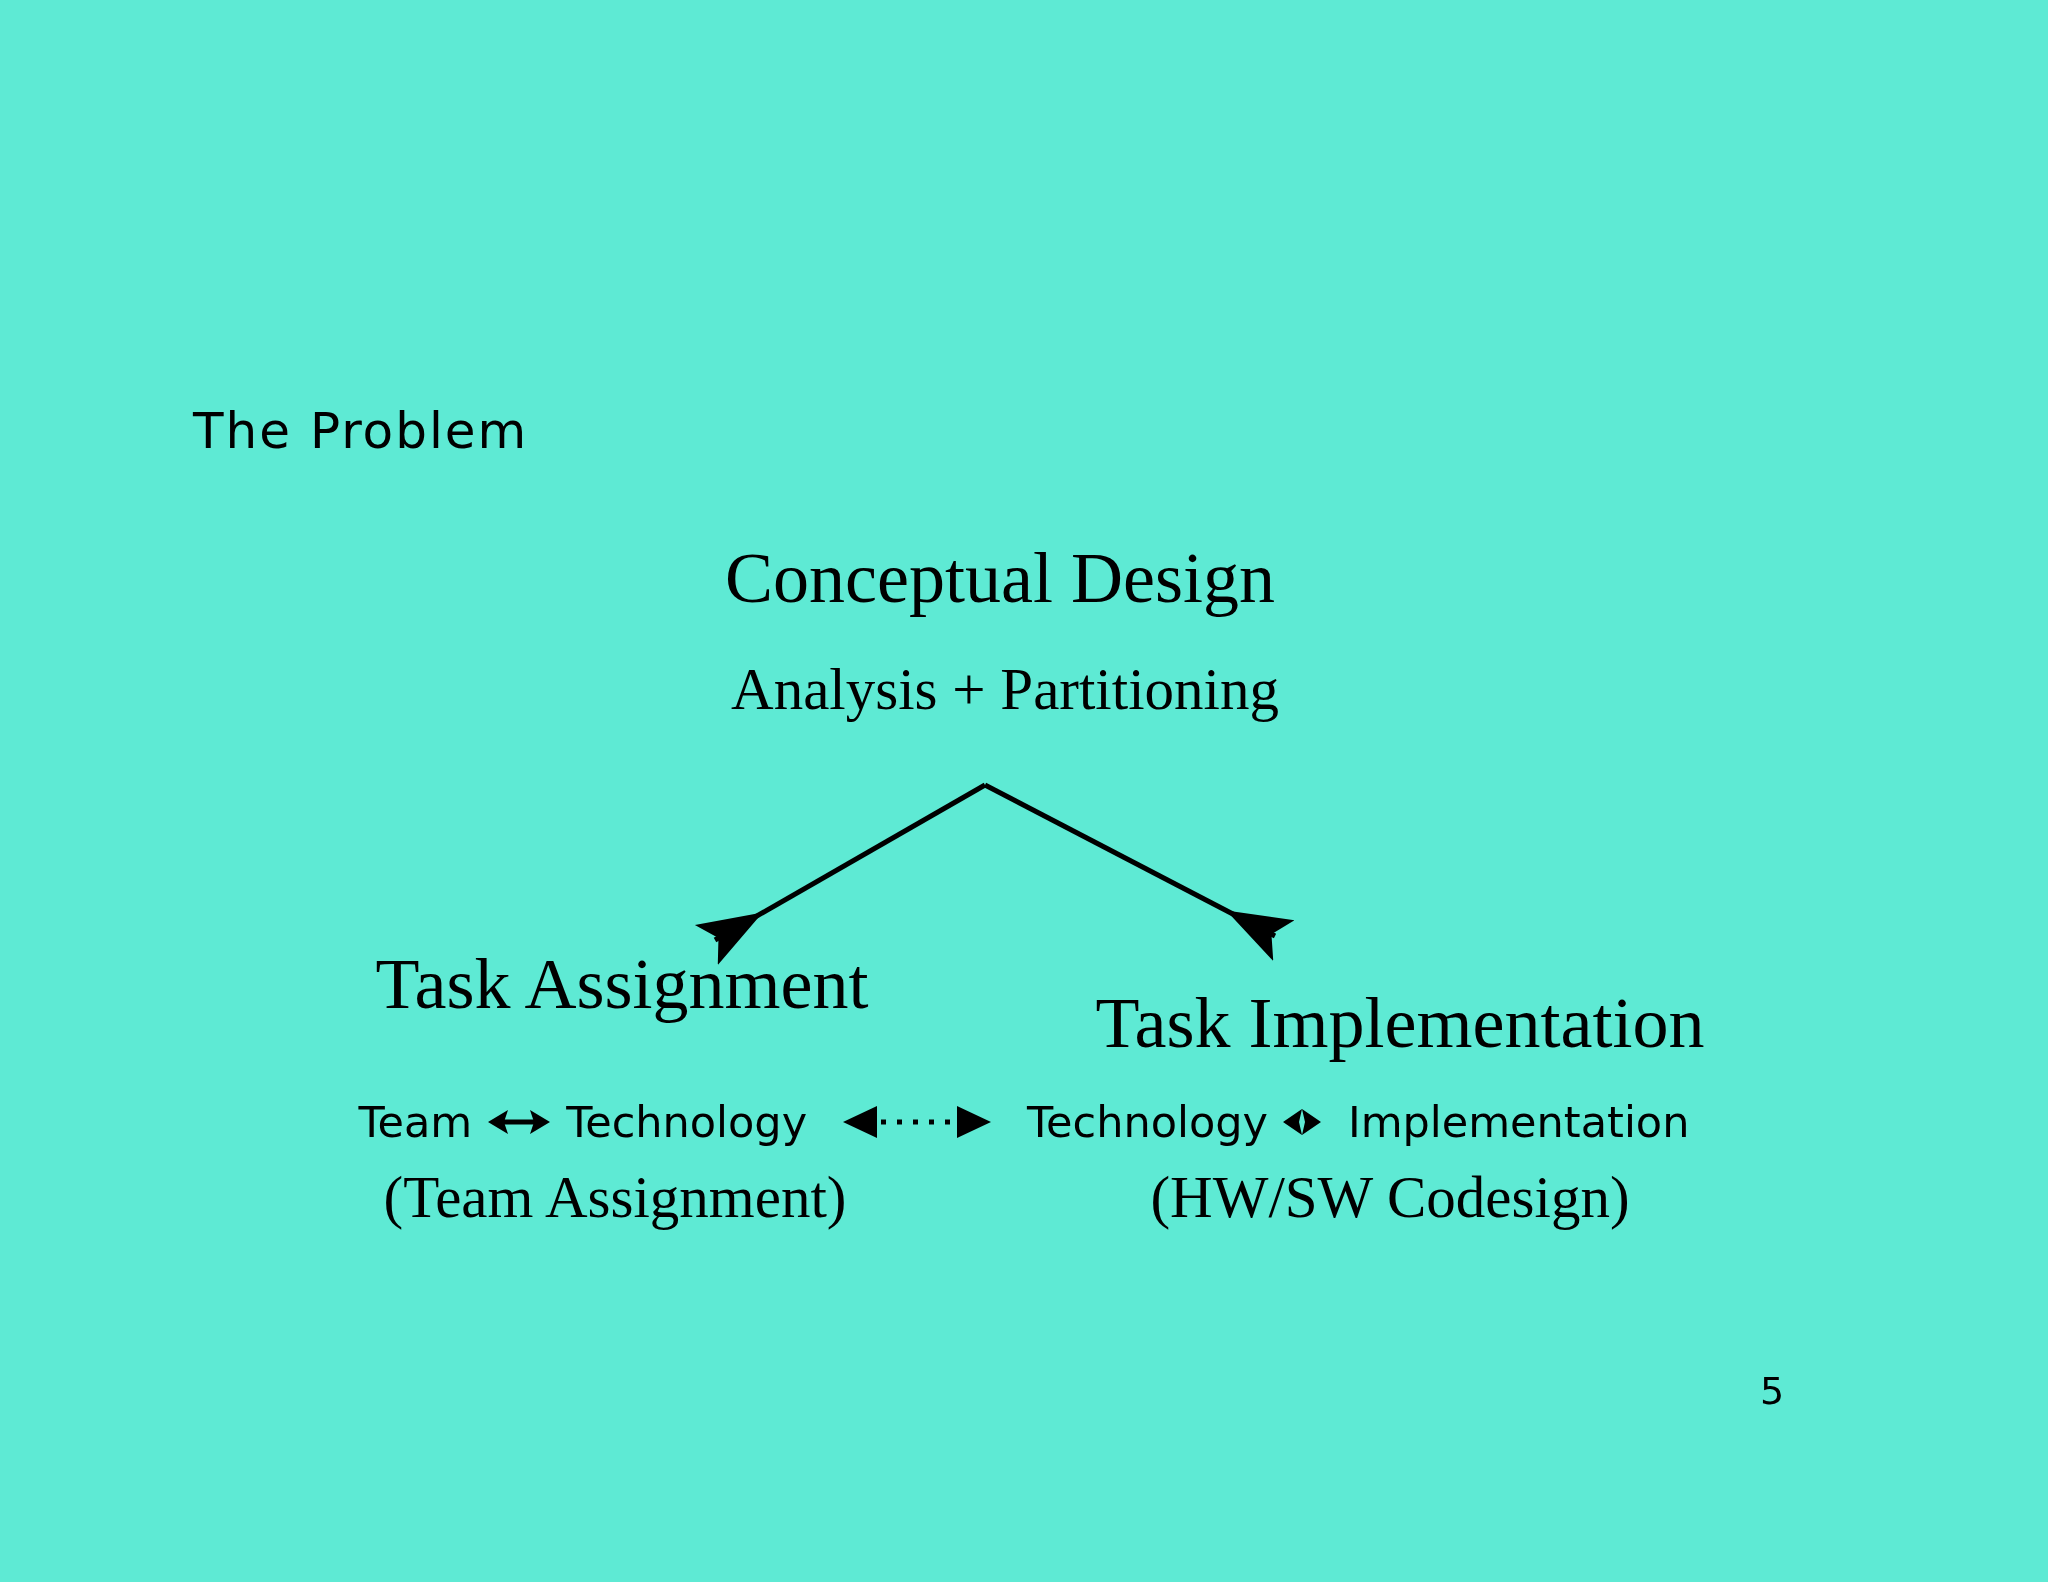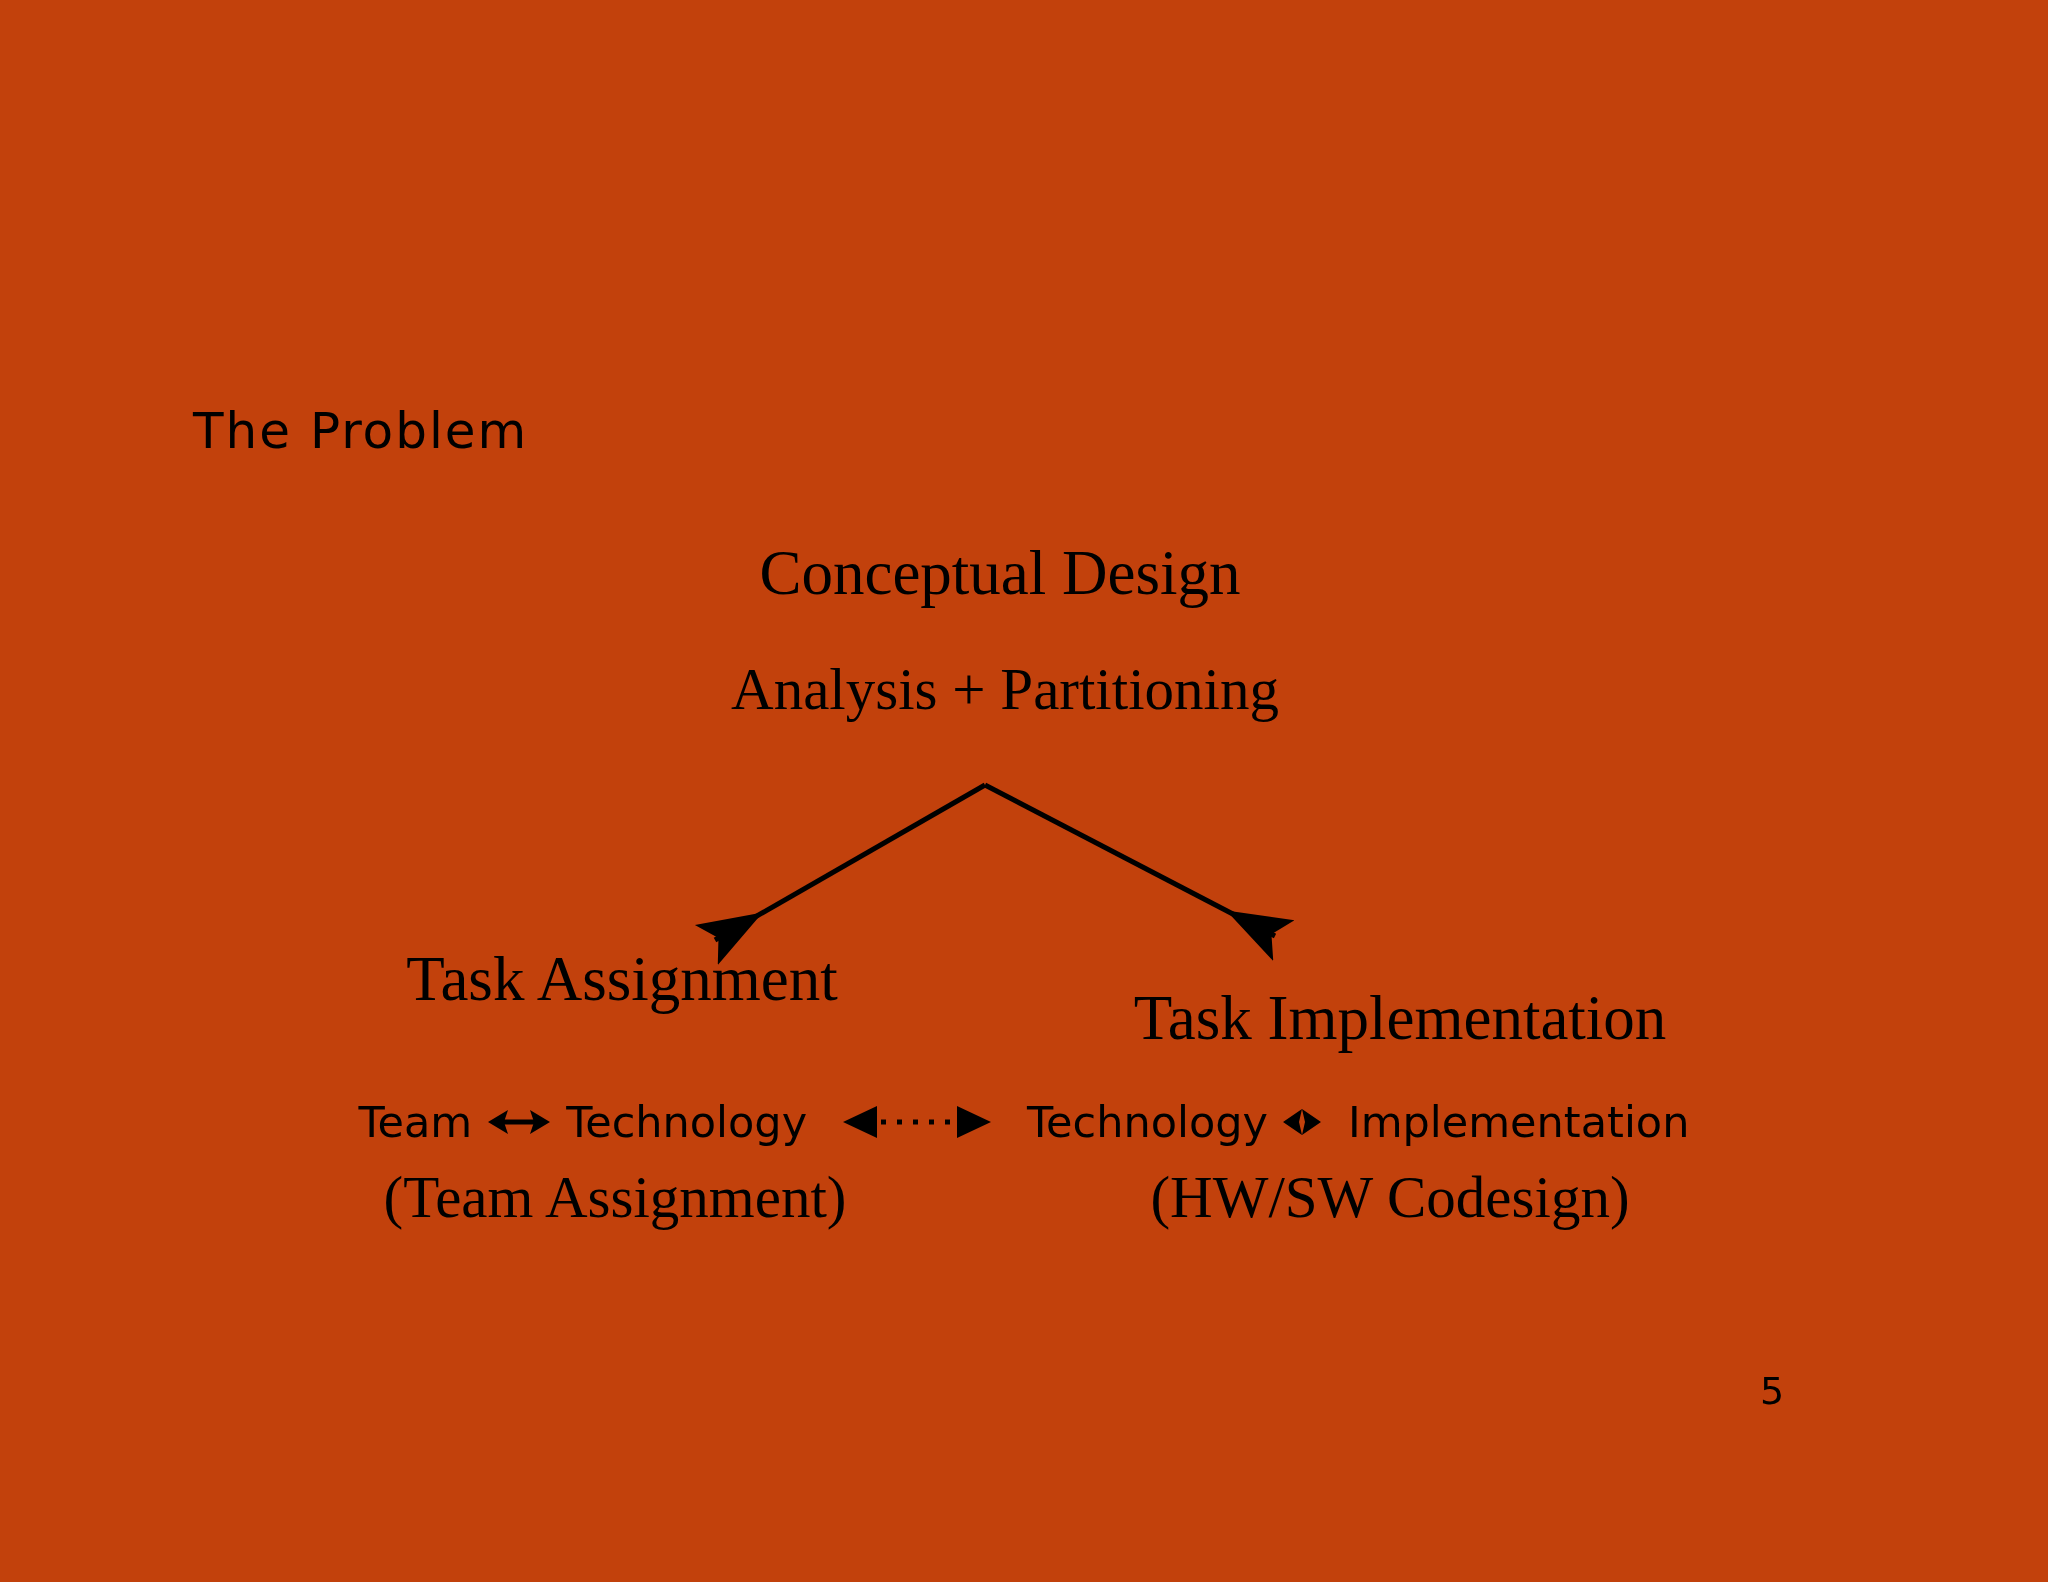--- a/index.html
+++ b/index.html
@@ -5,21 +5,21 @@
 <style>
   html, body {
     margin: 0;
     padding: 0;
     background: #ffffff;
   }
   #slide {
     position: relative;
     width: 2048px;
     height: 1582px;
-    background: #c2410c;
+    background: #5eead4;
     overflow: hidden;
     font-family: "Liberation Serif", "DejaVu Serif", serif;
     color: #000000;
   }
 
   
   .slide-title {
     position: absolute;
     left: 193px;
     top: 406px;
@@ -29,21 +29,21 @@
     letter-spacing: 2px;
     color: #000000;
     white-space: nowrap;
     line-height: 1;
   }
 
   
   .node-heading {
     position: absolute;
     font-family: "Liberation Serif", "DejaVu Serif", serif;
-    font-size: 63px;
+    font-size: 72px;
     font-weight: 400;
     color: #000000;
     white-space: nowrap;
     line-height: 1;
     text-align: center;
   }
   .node-sub {
     position: absolute;
     font-family: "Liberation Serif", "DejaVu Serif", serif;
     font-size: 59px;

